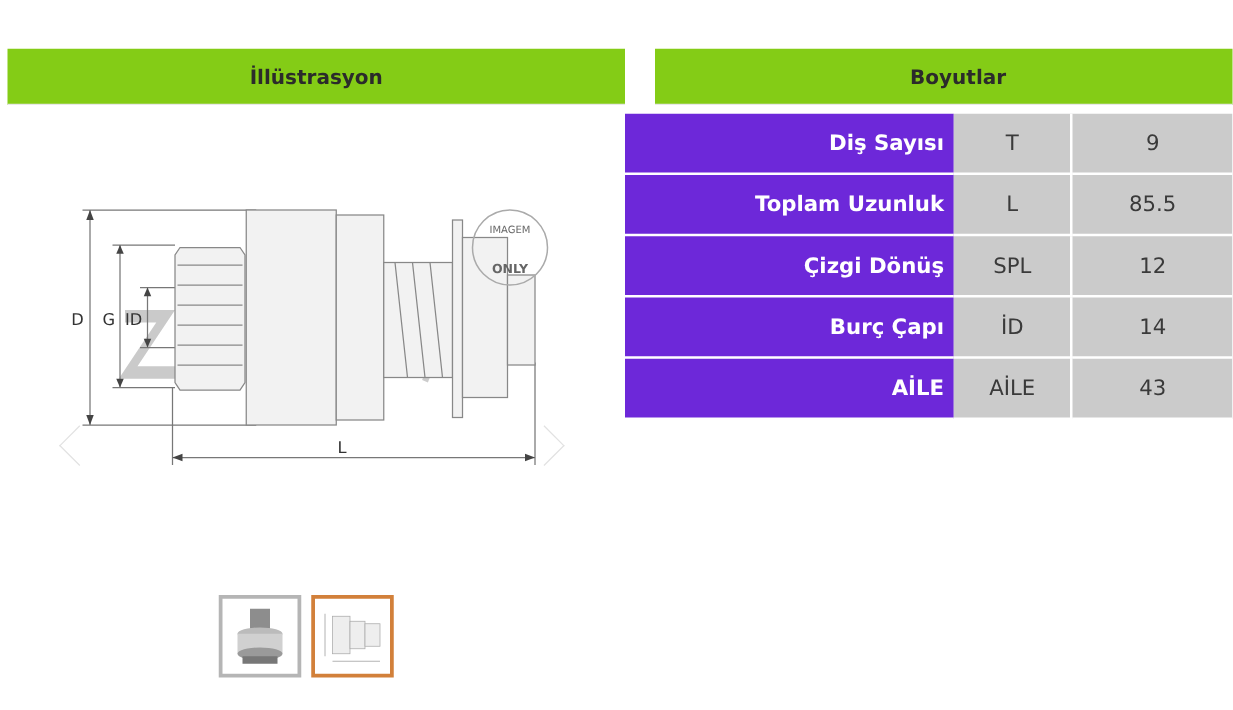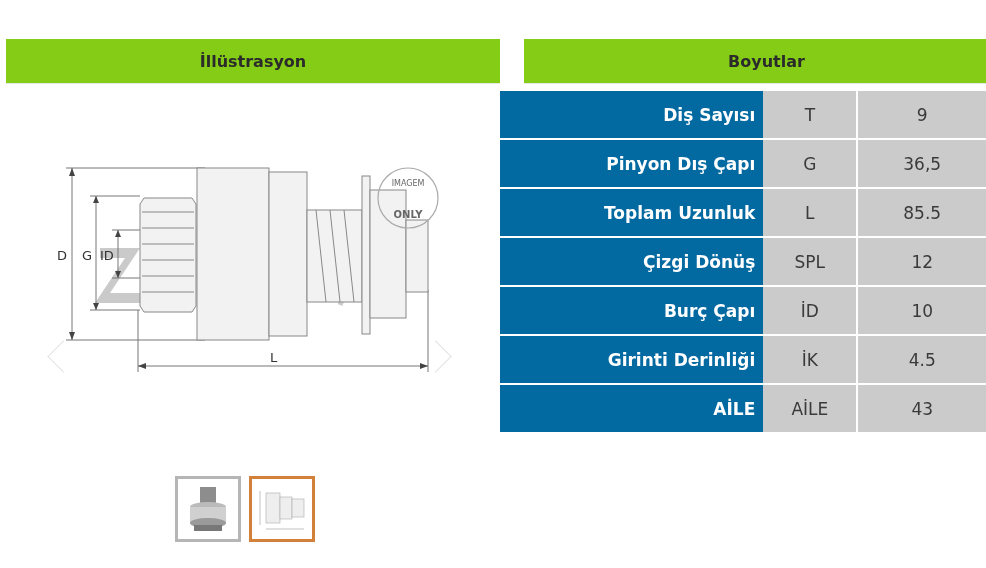--- a/index.html
+++ b/index.html
@@ -18,21 +18,21 @@
   #nav-prev { left:52px; top:345px; transform:rotate(45deg); }
   #nav-next { left:424px; top:345px; transform:rotate(-135deg); }
 
   .thumb { position:absolute; top:476px; width:66px; height:66px; background:#fff; box-sizing:border-box; }
   #thumb-1 { left:175px; border:3px solid #b5b5b5; }
   #thumb-2 { left:249px; border:3px solid #d2803a; }
   .thumb svg { width:60px; height:60px; display:block; }
 
   table.dims { position:absolute; left:500px; top:91px; border-collapse:collapse; }
   table.dims td { height:47px; padding:0; border-bottom:2px solid #ffffff; font-size:17px; }
-  td.lbl { width:258px; background:#0369a1; color:#ffffff; font-weight:bold; text-align:right; padding-right:8px !important; }
+  td.lbl { width:258px; background:#6d28d9; color:#ffffff; font-weight:bold; text-align:right; padding-right:8px !important; }
   td.sym { width:94px; background:#cbcbcb; color:#3a3a3a; text-align:center; border-right:2px solid #ffffff; }
   td.val { width:129px; background:#cbcbcb; color:#3a3a3a; text-align:center; }
 </style>
 </head>
 <body>
 
 <div class="hdr" id="hdr-left">İllüstrasyon</div>
 <div class="hdr" id="hdr-right">Boyutlar</div>
 
 <div class="illus">
@@ -131,43 +131,33 @@
 </div>
 
 <table class="dims">
   <tbody>
     <tr>
         <td class="lbl">Diş Sayısı</td>
         <td class="sym">T</td>
         <td class="val">9</td>
       </tr>
     <tr>
-        <td class="lbl">Pinyon Dış Çapı</td>
-        <td class="sym">G</td>
-        <td class="val">36,5</td>
-      </tr>
-    <tr>
         <td class="lbl">Toplam Uzunluk</td>
         <td class="sym">L</td>
         <td class="val">85.5</td>
       </tr>
     <tr>
         <td class="lbl">Çizgi Dönüş</td>
         <td class="sym">SPL</td>
         <td class="val">12</td>
       </tr>
     <tr>
         <td class="lbl">Burç Çapı</td>
         <td class="sym">İD</td>
-        <td class="val">10</td>
-      </tr>
-    <tr>
-        <td class="lbl">Girinti Derinliği</td>
-        <td class="sym">İK</td>
-        <td class="val">4.5</td>
+        <td class="val">14</td>
       </tr>
     <tr>
         <td class="lbl">AİLE</td>
         <td class="sym">AİLE</td>
         <td class="val">43</td>
       </tr>
   </tbody>
 </table>
 
 </body></html>

